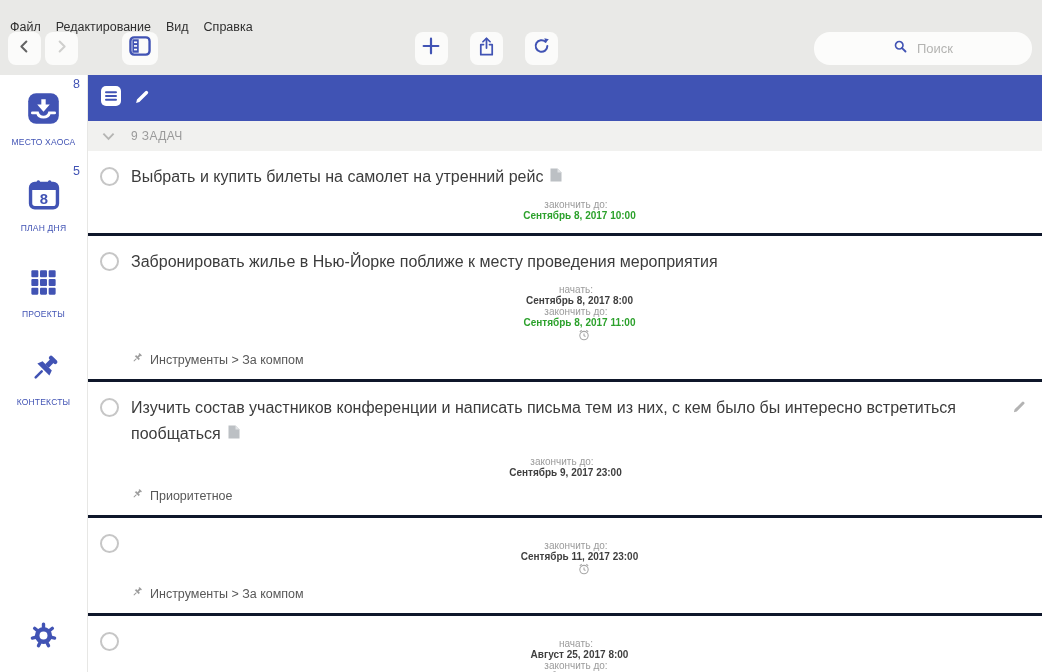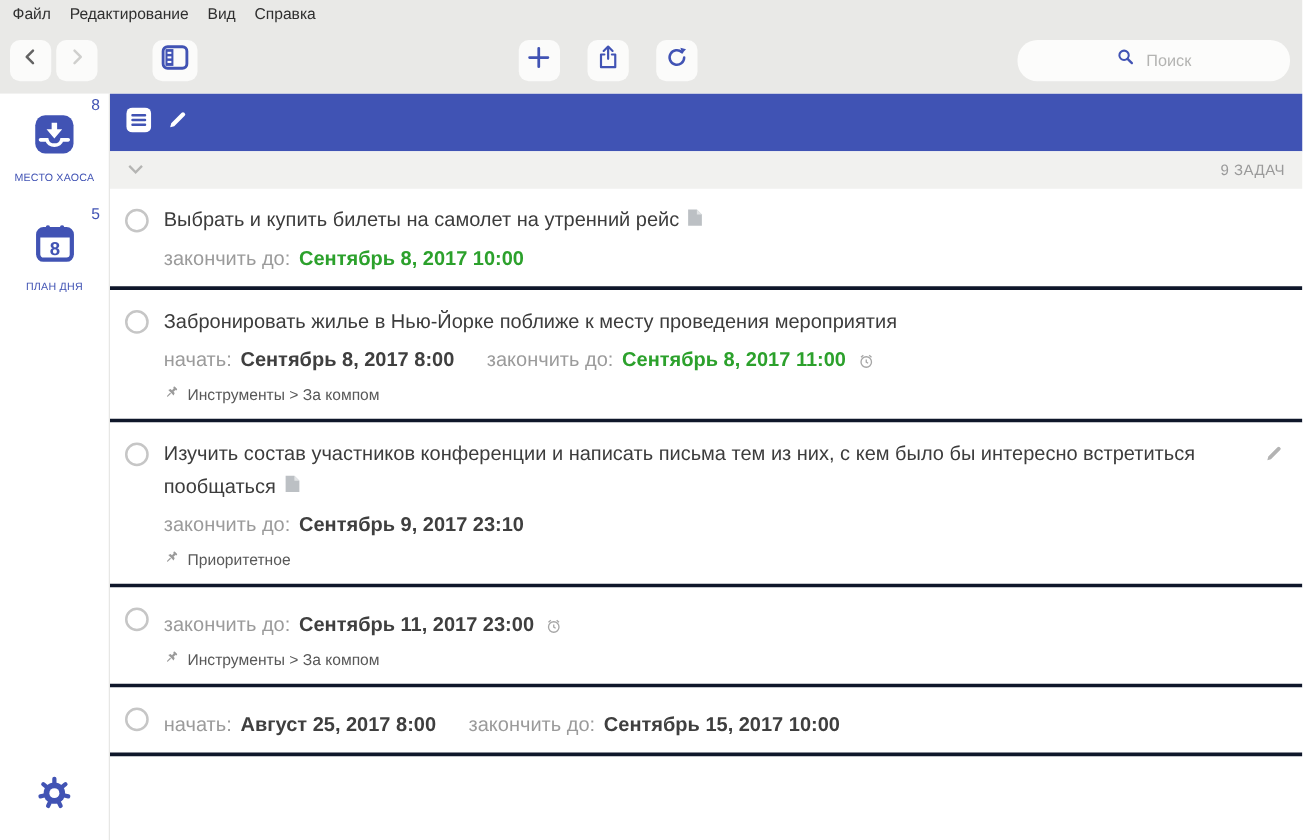--- a/index.html
+++ b/index.html
@@ -2,51 +2,51 @@
 <html><head>
 <meta charset="utf-8">
 <style>
   * { margin:0; padding:0; box-sizing:border-box; }
   html,body { width:1042px; height:672px; overflow:hidden; }
   body { font-family:"Liberation Sans", sans-serif; background:#fff; }
   .app { width:1042px; height:672px; display:flex; flex-direction:column; }
 
   
   .chrome { background:#e9e9e7; flex:0 0 auto; }
-  .menubar { display:flex; gap:15px; padding:4px 10px 1px; height:21px; font-size:12.5px; color:#2f2f2f; }
+  .menubar { display:flex; gap:15px; padding:20px 10px 1px; height:21px; font-size:12.5px; color:#2f2f2f; }
   .menu-item { cursor:default; }
   .toolbar { display:flex; align-items:center; height:54px; padding:0 8px; }
   .tbtn { width:33px; height:33px; background:#fbfbfa; border-radius:8px; display:flex; align-items:center; justify-content:center; }
   .nav-group { display:flex; gap:4px; }
   .toggle-btn { margin-left:44px; width:36px; }
   .center-group { display:flex; gap:22px; margin:0 auto; }
   .search-box { width:218px; height:33px; margin-right:2px; background:#fcfcfb; border-radius:16px; display:flex; align-items:center; justify-content:center; gap:9px; }
   .search-ph { font-size:13px; color:#b4b4b2; }
 
   
   .main { flex:1; display:flex; min-height:0; }
   .sidebar { width:88px; flex:0 0 auto; background:#fff; border-right:1px solid #e7e7e5; display:flex; flex-direction:column; }
   .side-item { position:relative; height:87px; display:flex; flex-direction:column; align-items:center; justify-content:center; gap:7px; cursor:pointer; }
   .side-badge { position:absolute; top:2px; right:7px; font-size:12.5px; color:#4153b4; }
   .side-label { font-size:8.5px; color:#4153b4; letter-spacing:0.2px; white-space:nowrap; }
   .side-gear { margin-top:auto; margin-bottom:18px; align-self:center; cursor:pointer; }
 
   .content { flex:1; min-width:0; display:flex; flex-direction:column; background:#fff; }
   .project-header { height:46px; flex:0 0 auto; background:#4053b4; display:flex; align-items:center; padding:0 15px 0 13px; gap:13px; }
   .ph-title { flex:1; color:#fff; font-size:15px; white-space:nowrap; overflow:hidden; }
-  .section-bar { height:30px; flex:0 0 auto; background:#f1f1ef; display:flex; align-items:center; padding:0 14px; gap:16px; cursor:pointer;justify-content:space-between; }
+  .section-bar { height:30px; flex:0 0 auto; background:#f1f1ef; display:flex; align-items:center; padding:0 14px; gap:16px; cursor:pointer; }
   .section-label { font-size:12px; color:#9a9a9a; letter-spacing:0.4px; }
 
   .task-list { flex:1; overflow:hidden; }
   .task { display:flex; gap:12px; padding:13px 14px 12px 12px; border-bottom:3px solid #0f172a; background:#fff; }
   .checkbox { flex:0 0 auto; width:19px; height:19px; border:2px solid #c6c6c6; border-radius:50%; margin-top:3px; cursor:pointer; }
   .task-body { flex:1; min-width:0; }
   .task-title { font-size:16px; color:#3c3c3c; line-height:26px; }
   .note-icon { display:inline-block; margin-left:7px; }
-  .task-meta { display:flex; align-items:center; margin-top:9px; font-size:16px; }
+  .task-meta { display:flex; align-items:center; margin-top:9px; font-size:10px;flex-direction:column; }
   .meta-label { color:#9b9b9b; margin-right:7px; }
   .meta-value { color:#3f3f3f; font-weight:bold; }
   .meta-value.green { color:#2ca12c; }
   .meta-gap { width:26px; }
   .alarm-icon { margin-left:9px; display:flex; }
   .task-context { display:flex; align-items:center; gap:7px; margin-top:10px; font-size:12.5px; color:#585858; }
   .task-edit { flex:0 0 auto; width:16px; margin-top:4px; cursor:pointer; }
 </style>
 </head>
 <body>
@@ -135,20 +135,49 @@
         <span>
           <svg width="34" height="34" viewBox="0 0 24 24">
               <rect x="2.5" y="3.8" width="19" height="17.2" rx="3" fill="#fff" stroke="#4153b4" stroke-width="2.4"></rect>
               <path d="M5.5 3.8 h13 a3 3 0 0 1 3 3 v1.7 h-19 v-1.7 a3 3 0 0 1 3 -3 z" fill="#4153b4"></path>
               <rect x="6.8" y="1.6" width="2.4" height="3.4" rx="1.1" fill="#4153b4"></rect>
               <rect x="14.8" y="1.6" width="2.4" height="3.4" rx="1.1" fill="#4153b4"></rect>
               <text x="12" y="18.2" text-anchor="middle" font-size="10.5" font-weight="bold" fill="#4153b4" font-family="Liberation Sans, sans-serif">8</text>
             </svg>
         </span>
         <span class="side-label">ПЛАН ДНЯ</span>
+      </div>
+      <div class="side-item">
+        <span>
+          <svg width="31" height="31" viewBox="0 0 24 24" fill="#4153b4">
+              <rect x="2.6" y="2.6" width="5.4" height="5.4" rx="0.8"></rect>
+              <rect x="9.3" y="2.6" width="5.4" height="5.4" rx="0.8"></rect>
+              <rect x="16" y="2.6" width="5.4" height="5.4" rx="0.8"></rect>
+              <rect x="2.6" y="9.3" width="5.4" height="5.4" rx="0.8"></rect>
+              <rect x="9.3" y="9.3" width="5.4" height="5.4" rx="0.8"></rect>
+              <rect x="16" y="9.3" width="5.4" height="5.4" rx="0.8"></rect>
+              <rect x="2.6" y="16" width="5.4" height="5.4" rx="0.8"></rect>
+              <rect x="9.3" y="16" width="5.4" height="5.4" rx="0.8"></rect>
+              <rect x="16" y="16" width="5.4" height="5.4" rx="0.8"></rect>
+            </svg>
+        </span>
+        <span class="side-label">ПРОЕКТЫ</span>
+      </div>
+      <div class="side-item">
+        <span>
+          <svg width="34" height="34" viewBox="0 0 24 24" fill="#4153b4">
+              <g transform="rotate(45 12 12)">
+                <rect x="8.4" y="1.4" width="7.2" height="3" rx="1.4"></rect>
+                <rect x="10.2" y="3.8" width="3.6" height="5.2"></rect>
+                <path d="M7.4 8.8 h9.2 l1.4 3.8 h-12 z"></path>
+                <rect x="11.1" y="13.4" width="1.8" height="7.8" rx="0.9"></rect>
+              </g>
+            </svg>
+        </span>
+        <span class="side-label">КОНТЕКСТЫ</span>
       </div>
       <div class="side-gear">
         <span>
           <svg width="29" height="29" viewBox="0 0 24 24">
               <g fill="#4153b4">
                 <rect x="10.6" y="1.2" width="2.8" height="5.2" rx="1.3" transform="rotate(0 12 12)"></rect>
                 <rect x="10.6" y="1.2" width="2.8" height="5.2" rx="1.3" transform="rotate(51 12 12)"></rect>
                 <rect x="10.6" y="1.2" width="2.8" height="5.2" rx="1.3" transform="rotate(103 12 12)"></rect>
                 <rect x="10.6" y="1.2" width="2.8" height="5.2" rx="1.3" transform="rotate(154 12 12)"></rect>
                 <rect x="10.6" y="1.2" width="2.8" height="5.2" rx="1.3" transform="rotate(206 12 12)"></rect>
@@ -239,21 +268,21 @@
 
         <div class="task">
           <div class="checkbox"></div>
           <div class="task-body">
             <div class="task-title"><span>Изучить состав участников конференции и написать письма тем из них, с кем было бы интересно встретиться пообщаться</span><span class="note-icon"><svg width="12" height="14" viewBox="0 0 12 14">
                     <path d="M0.5 0.5 h7 L11.5 4.5 v9 h-11 z" fill="#bcc0c4"></path>
                     <path d="M7.5 0.5 L11.5 4.5 h-4 z" fill="#e2e4e6"></path>
                   </svg></span></div>
             <div class="task-meta">
               <span class="meta-label">закончить до:</span>
-              <span class="meta-value">Сентябрь 9, 2017 23:10</span>
+              <span class="meta-value">Сентябрь 9, 2017 23:00</span>
             </div>
             <div class="task-context">
               <span><svg width="12" height="12" viewBox="0 0 24 24" fill="#9a9a9a">
                     <g transform="rotate(45 12 12)">
                       <rect x="8.4" y="1.4" width="7.2" height="3" rx="1.4"></rect>
                       <rect x="10.2" y="3.8" width="3.6" height="5.2"></rect>
                       <path d="M7.4 8.8 h9.2 l1.4 3.8 h-12 z"></path>
                       <rect x="11.1" y="13.4" width="1.8" height="7.8" rx="0.9"></rect>
                     </g>
                   </svg></span>

